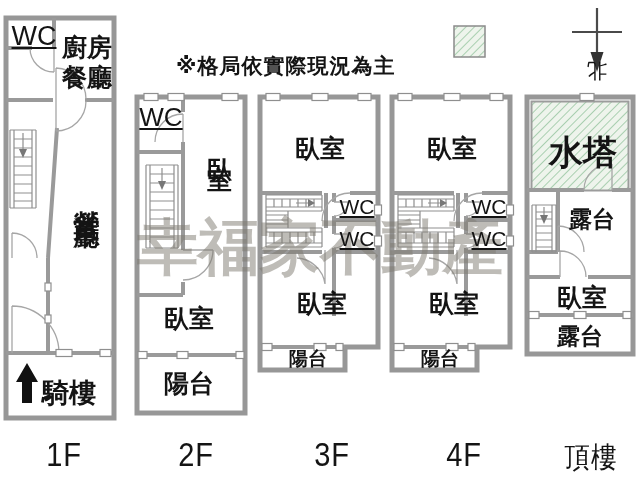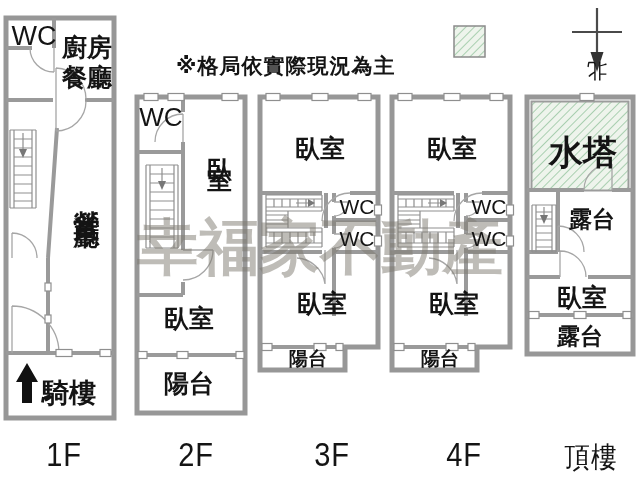--- a/index.html
+++ b/index.html
@@ -1,21 +1,21 @@
 <!DOCTYPE html>
 <html><head>
 <meta charset="utf-8">
 <style>
   html,body{margin:0;padding:0;background:#ffffff;}
   #stage{position:relative;width:640px;height:480px;background:#fff;overflow:hidden;
          font-family:"DejaVu Sans","Liberation Sans",sans-serif;color:#111;}
   #plan-svg{position:absolute;left:0;top:0;}
   .lbl{position:absolute;white-space:nowrap;color:#141414;}
   .bold{font-weight:700;}
-  .thin{font-family:"Liberation Sans",sans-serif;font-weight:400;letter-spacing:0;}
+  .thin{font-family:"Liberation Sans",sans-serif;font-weight:400;letter-spacing:0;text-decoration:underline;}
   .ctr{text-align:center;}
   .vert{writing-mode:vertical-rl;text-orientation:upright;}
   .legend{font-weight:600;letter-spacing:1px;font-size:21px;}
   .floorlbl{font-family:"Liberation Sans",sans-serif;font-weight:400;font-size:33px;
             letter-spacing:1px;transform:scaleX(.88);transform-origin:center;}
   #watermark{position:absolute;left:137px;top:216px;width:396px;display:flex;
              justify-content:space-between;font-size:61px;font-weight:700;
              color:rgba(125,121,111,0.5);line-height:1;}
   #north-char{transform:rotate(180deg);display:inline-block;}
 </style>

